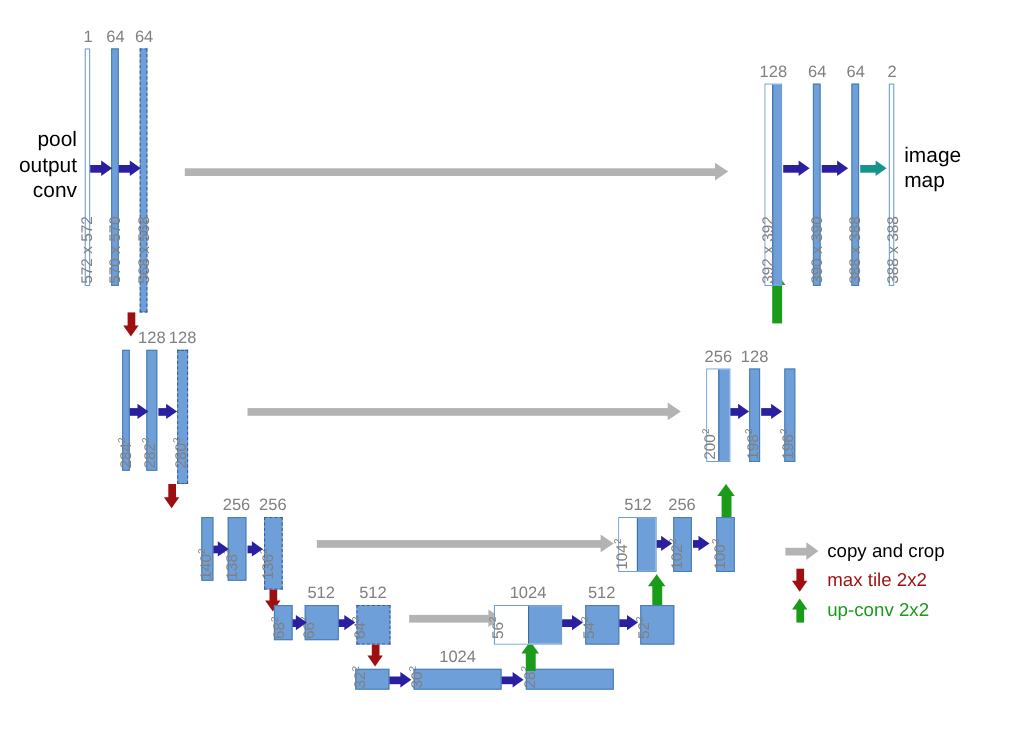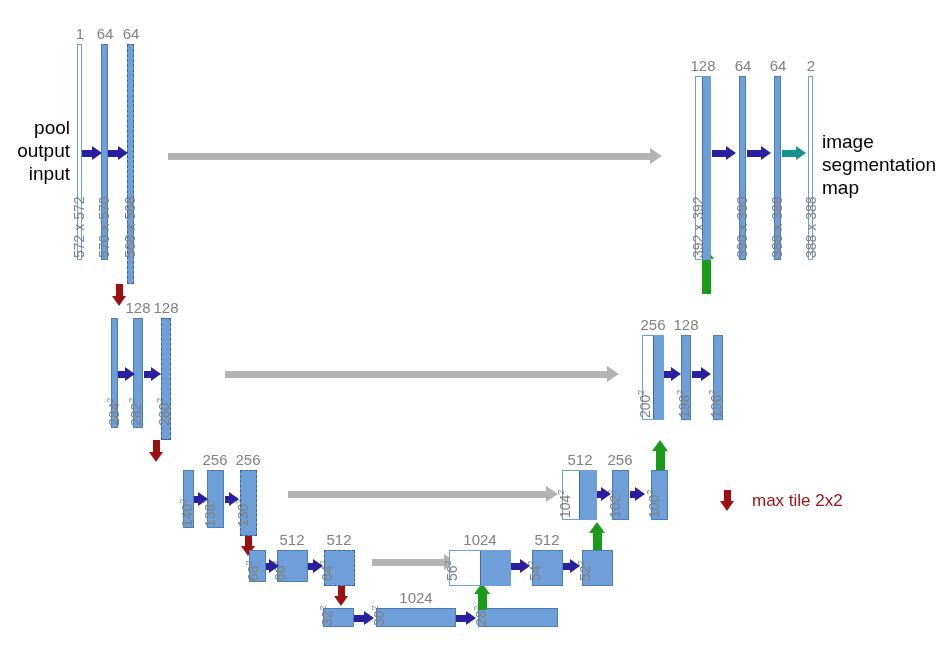--- a/index.html
+++ b/index.html
@@ -53,21 +53,21 @@
   <div class="size" style="left:97px;top:258px;">570 x 570</div>
 
   <div class="blk thin dashed" style="left:127px;top:44px;width:7px;height:240px;"></div>
   <div class="chan" style="left:111px;top:26px;width:40px;">64</div>
   <div class="size" style="left:123px;top:258px;">568 x 568</div>
 
   <div class="sidetext right" style="left:0px;top:116px;width:70px;">
 
     <div>pool</div>
     <div>output</div>
-    <div>input</div>
+    <div>conv</div>
   </div>
 
   <div class="ar" style="left:82px;top:146px;">
     <div class="shaft" style="left:0;top:4px;width:12px;height:7px;background:#2a1f9e;"></div>
     <div class="head" style="left:10px;top:0px;border-top:7.5px solid transparent;border-bottom:7.5px solid transparent;border-left:10px solid #2a1f9e;"></div>
   </div>
   <div class="ar" style="left:108px;top:146px;">
     <div class="shaft" style="left:0;top:4px;width:12px;height:7px;background:#2a1f9e;"></div>
     <div class="head" style="left:10px;top:0px;border-top:7.5px solid transparent;border-bottom:7.5px solid transparent;border-left:10px solid #2a1f9e;"></div>
   </div>
@@ -307,33 +307,46 @@
     <div class="shaft" style="left:0;top:4px;width:16px;height:7px;background:#2a1f9e;"></div>
     <div class="head" style="left:14px;top:0px;border-top:7.5px solid transparent;border-bottom:7.5px solid transparent;border-left:10px solid #2a1f9e;"></div>
   </div>
   <div class="ar" style="left:782px;top:146px;">
     <div class="shaft" style="left:0;top:4px;width:16px;height:7px;background:#17938d;"></div>
     <div class="head" style="left:14px;top:0px;border-top:7.5px solid transparent;border-bottom:7.5px solid transparent;border-left:10px solid #17938d;"></div>
   </div>
 
   <div class="sidetext" style="left:822px;top:130px;">
     <div>image</div>
-    <div>segmentation</div>
     <div>map</div>
   </div>
 
   <div id="legend">
 
 
+    <div class="lg-row">
+      <div class="lg-ic">
+        <div class="shaft" style="left:0;top:9px;width:22px;height:7px;background:#b3b3b3;"></div>
+        <div class="head" style="left:19px;top:4px;border-top:8px solid transparent;border-bottom:8px solid transparent;border-left:11px solid #b3b3b3;"></div>
+      </div>
+      <div class="lg-tx" style="color:#000000;">copy and crop</div>
+    </div>
 
     <div class="lg-row">
       <div class="lg-ic">
         <div class="shaft" style="left:10px;top:1px;width:7px;height:13px;background:#9e0f12;"></div>
         <div class="head" style="left:6px;top:12px;border-left:7.5px solid transparent;border-right:7.5px solid transparent;border-top:10px solid #9e0f12;"></div>
       </div>
       <div class="lg-tx" style="color:#9e0f12;">max tile 2x2</div>
     </div>
 
+    <div class="lg-row">
+      <div class="lg-ic">
+        <div class="shaft" style="left:10px;top:10px;width:7px;height:13px;background:#1a9b1a;"></div>
+        <div class="head" style="left:6px;top:1px;border-left:7.5px solid transparent;border-right:7.5px solid transparent;border-bottom:10px solid #1a9b1a;"></div>
+      </div>
+      <div class="lg-tx" style="color:#1a9b1a;">up-conv 2x2</div>
+    </div>
 
 
   </div>
 
 </div>
 
 </body></html>

